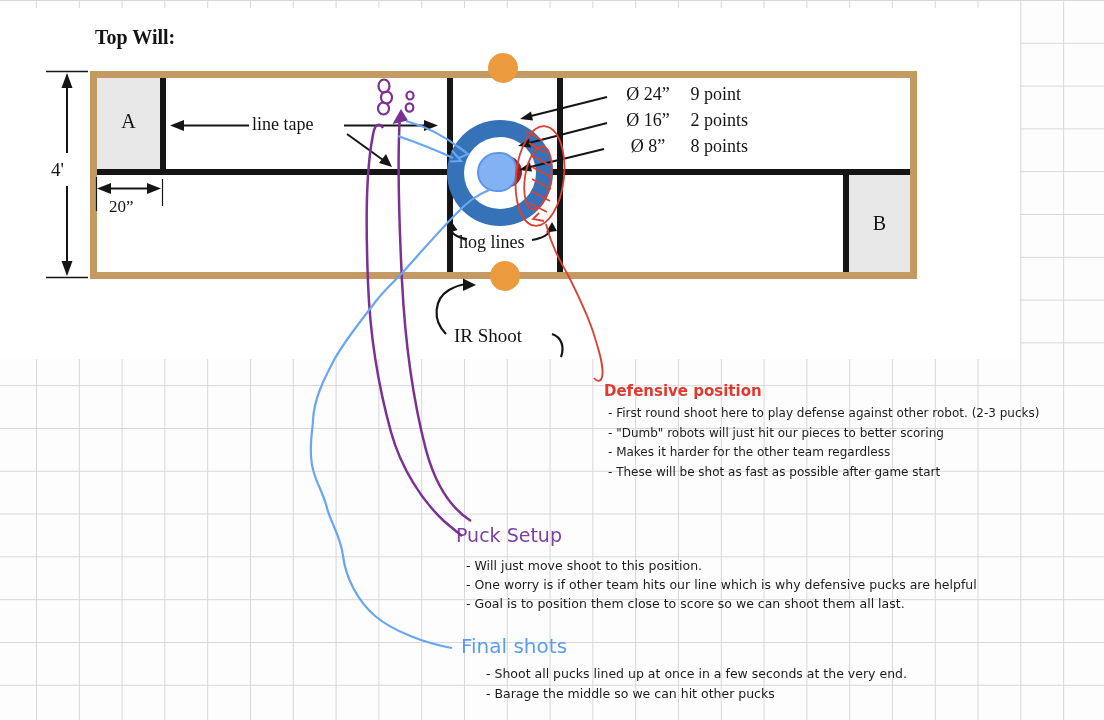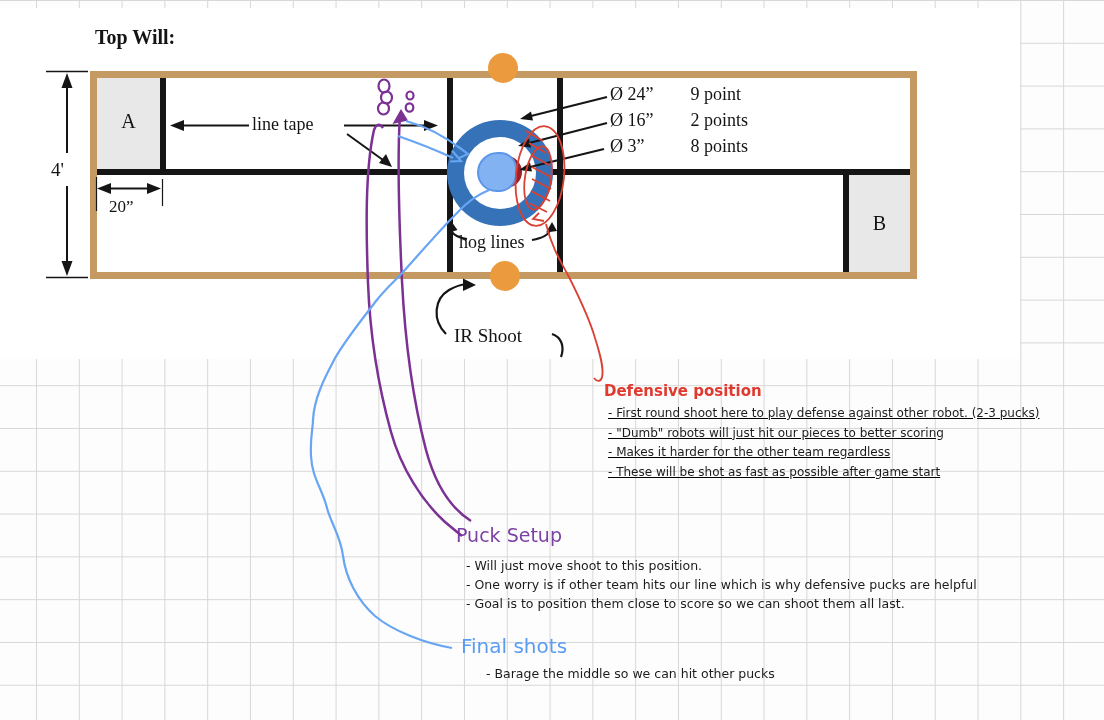--- a/index.html
+++ b/index.html
@@ -22,21 +22,21 @@
   .zone{background:#e8e8e8;}
   .blk{background:#151515;}
   .zone-label{font-size:20px; text-align:center;}
   .dim-label{font-size:18px;}
   .beacon{width:30px; height:30px; background:#eb9b3e; border-radius:50%;}
   .ring{width:106px; height:106px; background:#3572b8; border-radius:50%;}
   .ring-inner{width:72px; height:72px; background:#ffffff; border-radius:50%;}
   .ring-center{width:32px; height:32px; background:#9c2128; border-radius:50%;}
   .puck{width:36px; height:36px; background:#83b2f3; border:2px solid #5c95ea; border-radius:55% 45% 48% 52%;}
   .score-row{height:26px; font-size:18px; white-space:nowrap;}
-  .score-dia{display:inline-block; width:76px;}
+  .score-dia{display:inline-block; width:76px;text-align:center;}
   .note-heading{white-space:nowrap;}
   .note-line{white-space:nowrap; color:#1c1c1c;}
   .def-head{font-size:15px; color:#e0392f; font-weight:bold;}
   .def-notes .note-line{font-size:12px; line-height:19.5px;}
   .setup-head{font-size:19px; color:#7b3fa5;}
   .setup-notes .note-line{font-size:12.5px; line-height:19px;}
   .final-head{font-size:20px; color:#5b9cf3;}
   .final-notes .note-line{font-size:12.5px; line-height:20px;}
   svg.overlay{position:absolute; left:0; top:0; z-index:4; pointer-events:none;}
 </style>
@@ -78,42 +78,43 @@
   <div class="abs serif" style="left:610px; top:84px;">
     <div class="score-row">
       <span class="score-dia">Ø 24”</span>
       <span>9 point</span>
     </div>
     <div class="score-row">
       <span class="score-dia">Ø 16”</span>
       <span>2 points</span>
     </div>
     <div class="score-row">
-      <span class="score-dia">Ø 3”</span>
+      <span class="score-dia">Ø 8”</span>
       <span>8 points</span>
     </div>
   </div>
 
   <div class="abs hand note-heading def-head" style="left:604px; top:382px;">Defensive position</div>
-  <div class="abs hand def-notes" style="left:608px; top:404px;text-decoration:underline;">
+  <div class="abs hand def-notes" style="left:608px; top:404px;">
     <div class="note-line">- First round shoot here to play defense against other robot. (2-3 pucks)</div>
     <div class="note-line">- "Dumb" robots will just hit our pieces to better scoring</div>
     <div class="note-line">- Makes it harder for the other team regardless</div>
     <div class="note-line">- These will be shot as fast as possible after game start</div>
   </div>
 
   <div class="abs hand note-heading setup-head" style="left:456px; top:524px;">Puck Setup</div>
   <div class="abs hand setup-notes" style="left:466px; top:556px;">
     <div class="note-line">- Will just move shoot to this position.</div>
     <div class="note-line">- One worry is if other team hits our line which is why defensive pucks are helpful</div>
     <div class="note-line">- Goal is to position them close to score so we can shoot them all last.</div>
   </div>
 
   <div class="abs hand note-heading final-head" style="left:461px; top:634px;">Final shots</div>
   <div class="abs hand final-notes" style="left:486px; top:664px;">
+    <div class="note-line">- Shoot all pucks lined up at once in a few seconds at the very end.</div>
     <div class="note-line">- Barage the middle so we can hit other pucks</div>
   </div>
 
   <svg class="overlay" width="1104" height="720" viewBox="0 0 1104 720">
 
     <g stroke="#151515" stroke-width="1.6" fill="#151515">
       <path d="M46,71.5 H88" fill="none"></path>
       <path d="M46,277.5 H88" fill="none"></path>
       <path d="M67,86 V153 M67,186 V263" stroke-width="2" fill="none"></path>
       <polygon points="67,73 61.5,88 72.5,88" stroke="none"></polygon>

